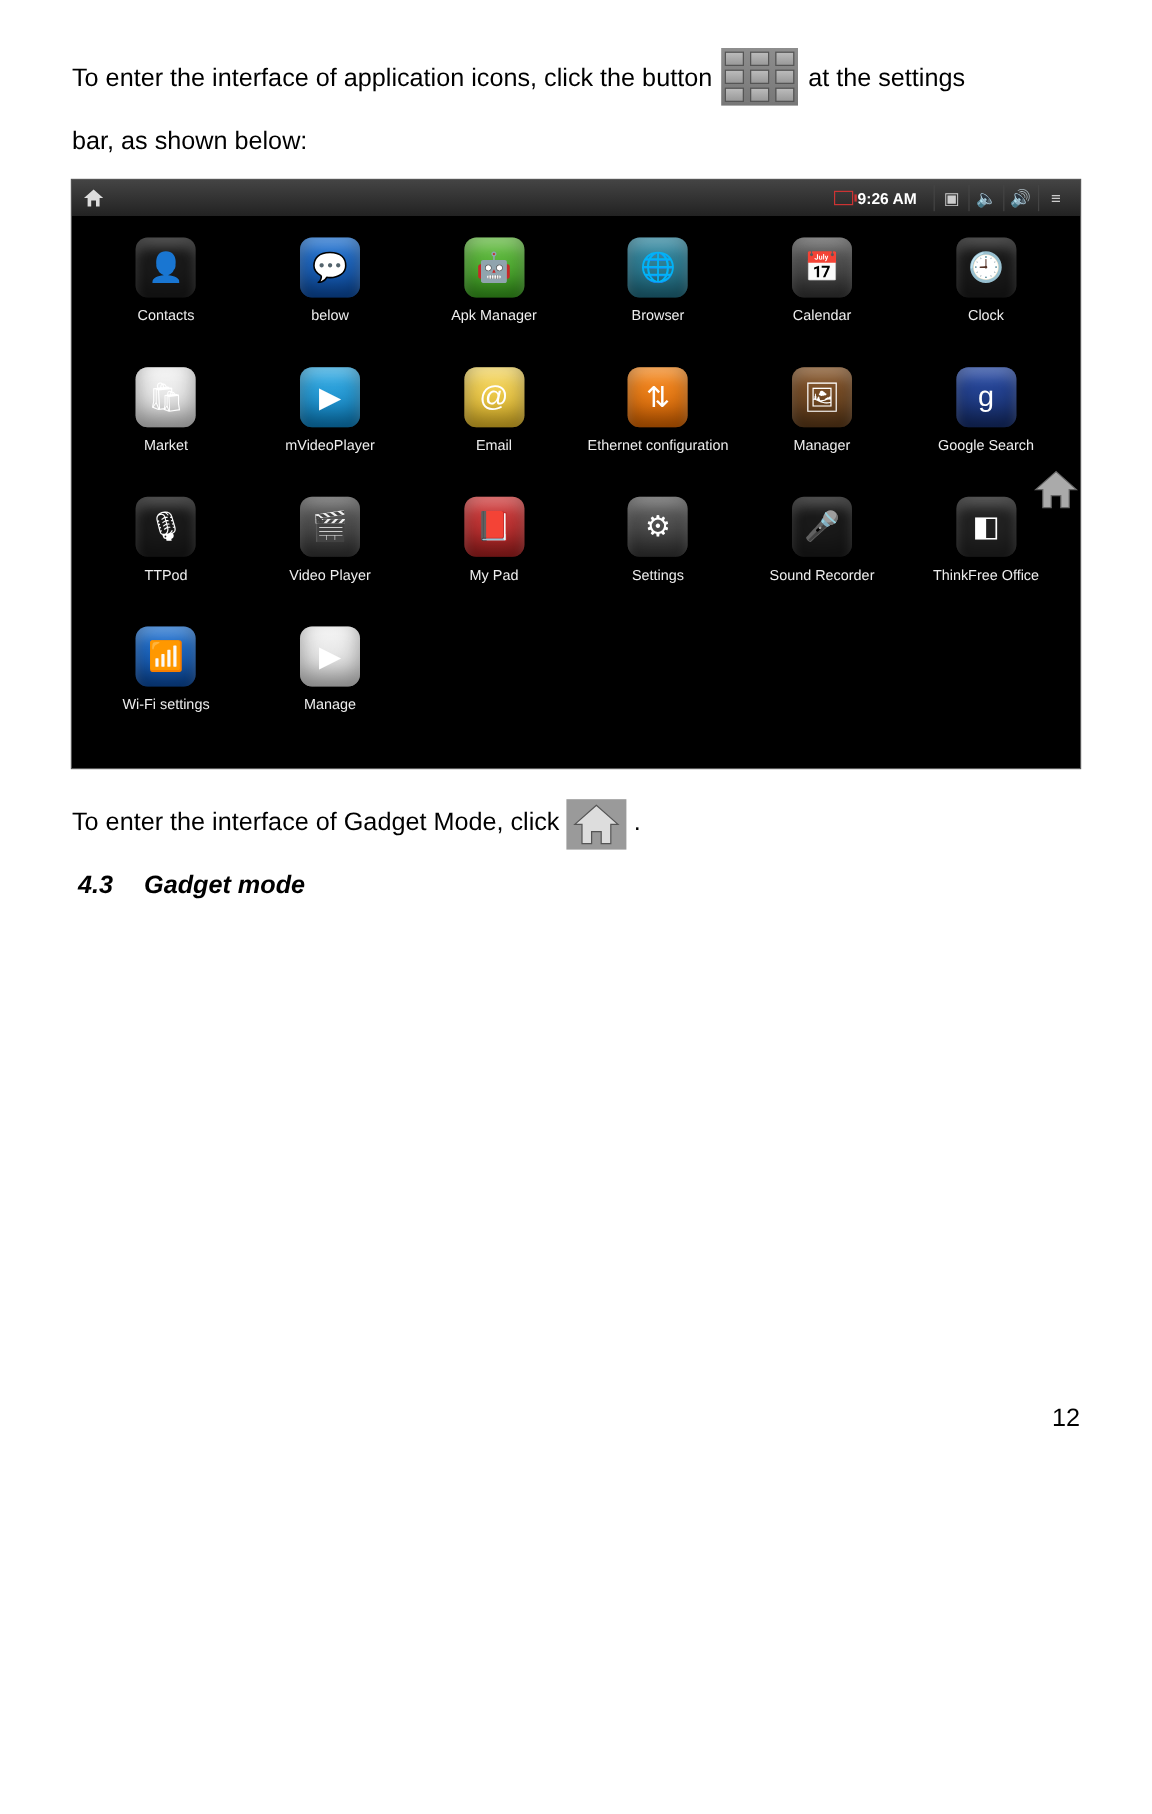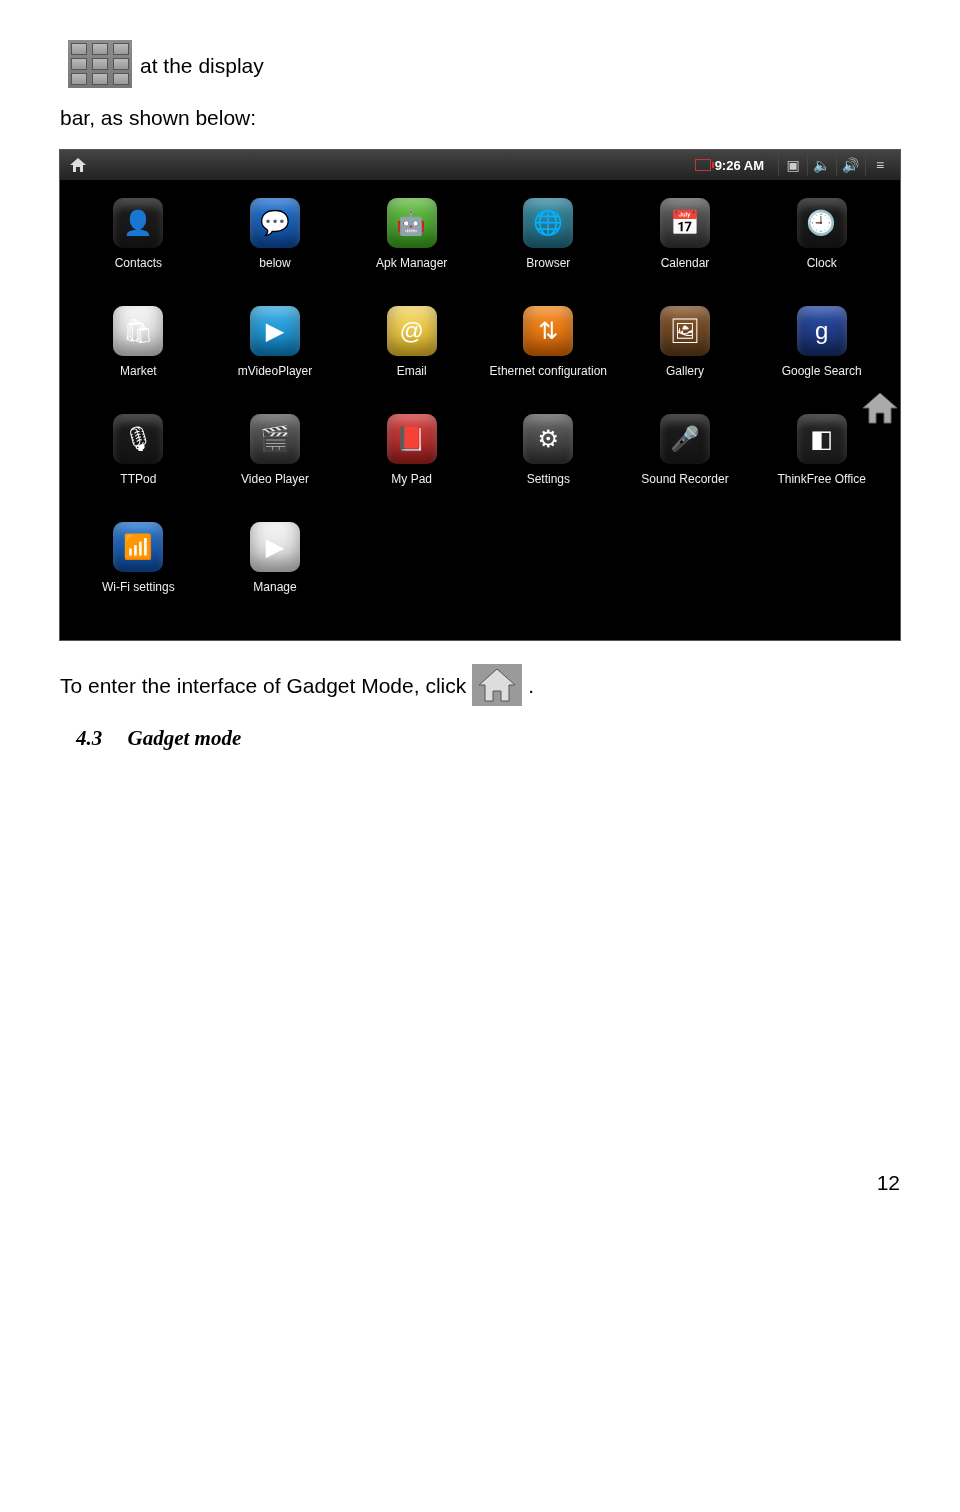--- a/index.html
+++ b/index.html
@@ -107,26 +107,25 @@
   .side-home{
     position:absolute;
     right:-2px;top:208px;
     width:44px;height:40px;
     display:flex;align-items:center;justify-content:center;
   }
   .section-head {
     font-size:21px;
     font-style:italic;
     font-weight:bold;
-    margin: 18px 0 14px 16px;
-    font-family: Liberation Serif, serif;
+    margin: 18px 0 14px 5px;
   }
   .section-head .num{font-style:italic;font-weight:bold;margin-right:20px;}
   .gap-line {
-    display:flex;align-items:flex-start;flex-wrap:wrap;
+    display:flex;align-items:flex-end;flex-wrap:wrap;
     font-size:21px;line-height:2.1;
   }
   .pagenum{
     text-align:right;
     font-size:21px;
     margin-top:420px;
   }
   
   .bg-black{background:#1a1a1a;}
   .bg-blue{background:linear-gradient(#2a7ad6,#0b4aa0);}
@@ -141,32 +140,33 @@
   .bg-brown{background:linear-gradient(#8a5a2f,#5d3a19);}
   .bg-multi{background:#222;}
   .bg-bluedeep{background:linear-gradient(#2d4fa8,#152d6a);}
 </style>
 </head>
 <body>
 
 <div class="page">
 
   <div class="first-line para">
+    <span>To enter the interface of application icons, click the button </span>
     <span class="inline-grid-icon">
       <span class="g" style="left:3px;top:3px;"></span>
         <span class="g" style="left:24px;top:3px;"></span>
         <span class="g" style="left:45px;top:3px;"></span>
       <span class="g" style="left:3px;top:18px;"></span>
         <span class="g" style="left:24px;top:18px;"></span>
         <span class="g" style="left:45px;top:18px;"></span>
       <span class="g" style="left:3px;top:33px;"></span>
         <span class="g" style="left:24px;top:33px;"></span>
         <span class="g" style="left:45px;top:33px;"></span>
     </span>
-    <span> at the display</span>
+    <span> at the settings</span>
   </div>
   <p class="para">bar, as shown below:</p>
 
   <div class="screenshot">
     <div class="statusbar">
       <div class="home-btn">
         <svg width="18" height="16" viewBox="0 0 18 16">
             <path d="M9 1 L1 8 H4 V15 H7 V10 H11 V15 H14 V8 H17 Z" fill="#ddd"></path>
           </svg>
       </div>
@@ -220,21 +220,21 @@
         <div class="app">
           <div class="icon bg-yellow">@</div>
           <div class="lbl">Email</div>
         </div>
         <div class="app">
           <div class="icon bg-orange">⇅</div>
           <div class="lbl">Ethernet configuration</div>
         </div>
         <div class="app">
           <div class="icon bg-brown">🖼</div>
-          <div class="lbl">Gallery</div>
+          <div class="lbl">Manager</div>
         </div>
         <div class="app">
           <div class="icon bg-bluedeep">g</div>
           <div class="lbl">Google Search</div>
         </div>
         <div class="app">
           <div class="icon bg-black">🎙</div>
           <div class="lbl">TTPod</div>
         </div>
         <div class="app">

